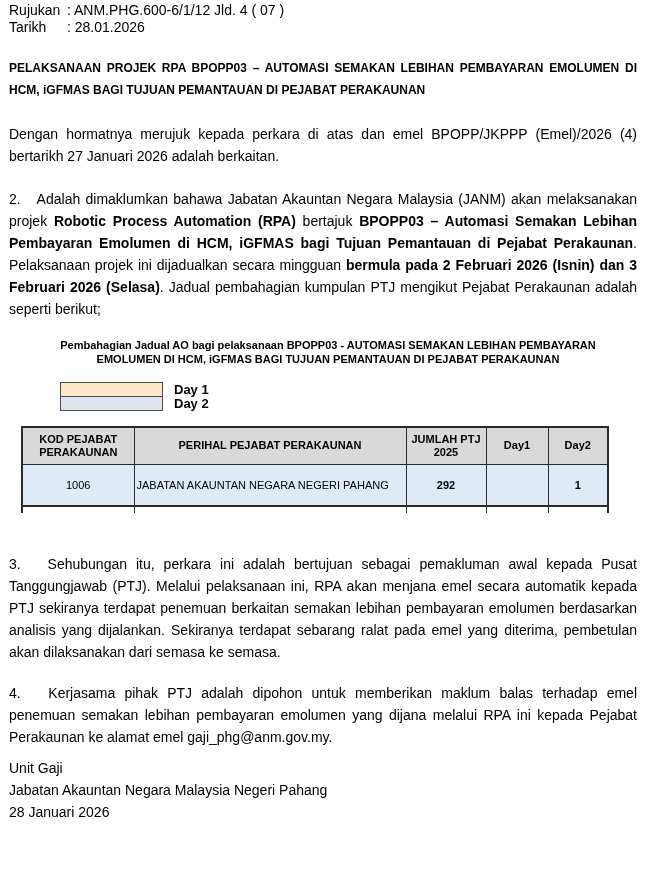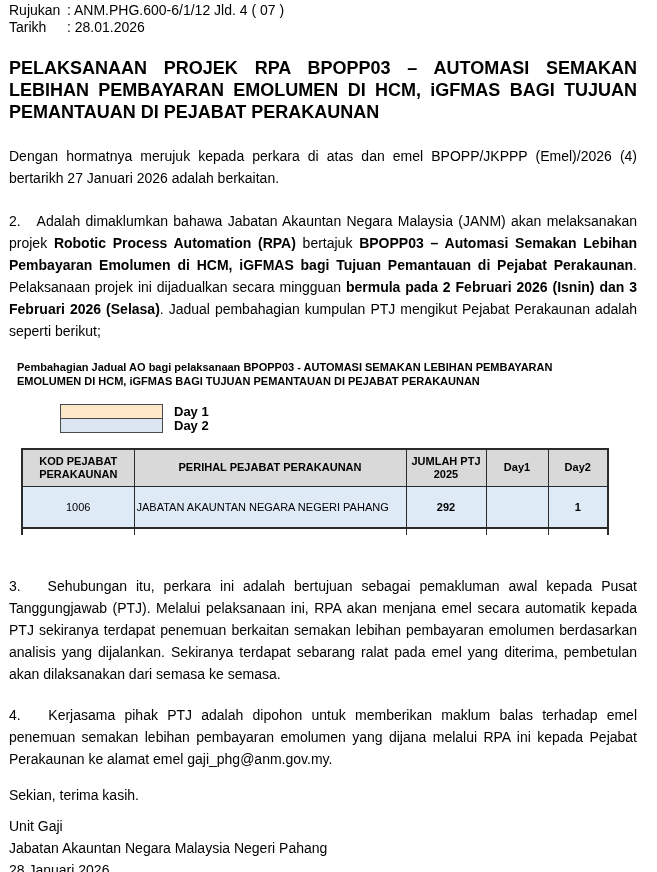--- a/index.html
+++ b/index.html
@@ -12,40 +12,41 @@
     font-family: "Liberation Sans", sans-serif;
     font-size: 14px;
     line-height: 22px;
     box-sizing: border-box;
     padding: 2px 20px 0 9px;
     overflow: hidden;
   }
   .ref-line { display: flex; line-height: 17px; }
   .ref-label { flex: 0 0 58px; }
   .doc-title {
-    font-size: 18px;
+    font-size: 12px;
     font-weight: bold;
     text-align: justify;
     margin: 21px 0 0 0;
     line-height: 22px;
   }
   .para { text-align: justify; margin: 22px 0 0 0; }
   .para.p2 { margin-top: 21px; }
   .para.p3 { margin-top: 40px; }
   .para.p4 { margin-top: 19px; }
   .closing { margin-top: 14px; text-align: left; }
   .signature { margin-top: 9px; line-height: 22px; }
 
   .attachment { margin-top: 19px; }
   .att-caption {
     font-weight: bold;
     font-size: 11px;
     line-height: 13.5px;
-    margin-left: 8px;
+    margin-left: 29px;
     width: 580px;
+    text-align: center;
   }
   .legend { margin: 16px 0 0 51px; }
   .legend-row { display: flex; height: 15px; align-items: stretch; }
   .legend-row + .legend-row { margin-top: -1px; }
   .legend-box {
     width: 103px;
     box-sizing: border-box;
     border: 1px solid #4a4a4a;
   }
   .legend-label {
@@ -161,21 +162,20 @@
         <td></td>
       </tr>
     </tbody>
       </table>
   </div>
 
   <p class="para p3">3.&nbsp;&nbsp;&nbsp;Sehubungan itu, perkara ini adalah bertujuan sebagai pemakluman awal kepada Pusat Tanggungjawab (PTJ). Melalui pelaksanaan ini, RPA akan menjana emel secara automatik kepada PTJ sekiranya terdapat penemuan berkaitan semakan lebihan pembayaran emolumen berdasarkan analisis yang dijalankan. Sekiranya terdapat sebarang ralat pada emel yang diterima, pembetulan akan dilaksanakan dari semasa ke semasa.</p>
 
   <p class="para p4">4.&nbsp;&nbsp;&nbsp;Kerjasama pihak PTJ adalah dipohon untuk memberikan maklum balas terhadap emel penemuan semakan lebihan pembayaran emolumen yang dijana melalui RPA ini kepada Pejabat Perakaunan ke alamat emel gaji_phg@anm.gov.my.</p>
 
-  <p class="para closing">Sekian, terima kasih.</p>
 
   <div class="signature">
     <div>Unit Gaji</div>
     <div>Jabatan Akauntan Negara Malaysia Negeri Pahang</div>
     <div>28 Januari 2026</div>
   </div>
 
 </div>
 
 </body></html>

